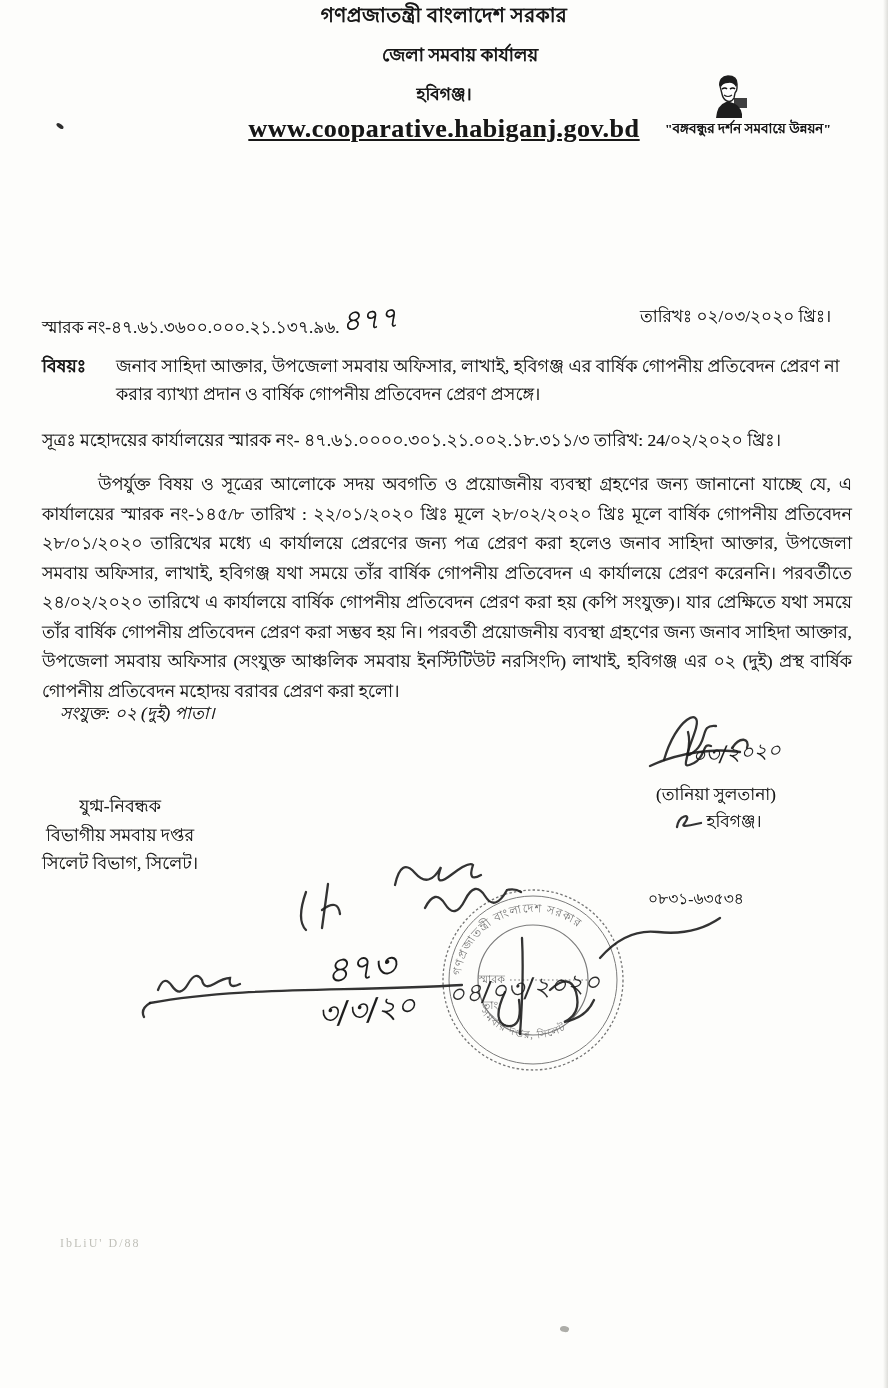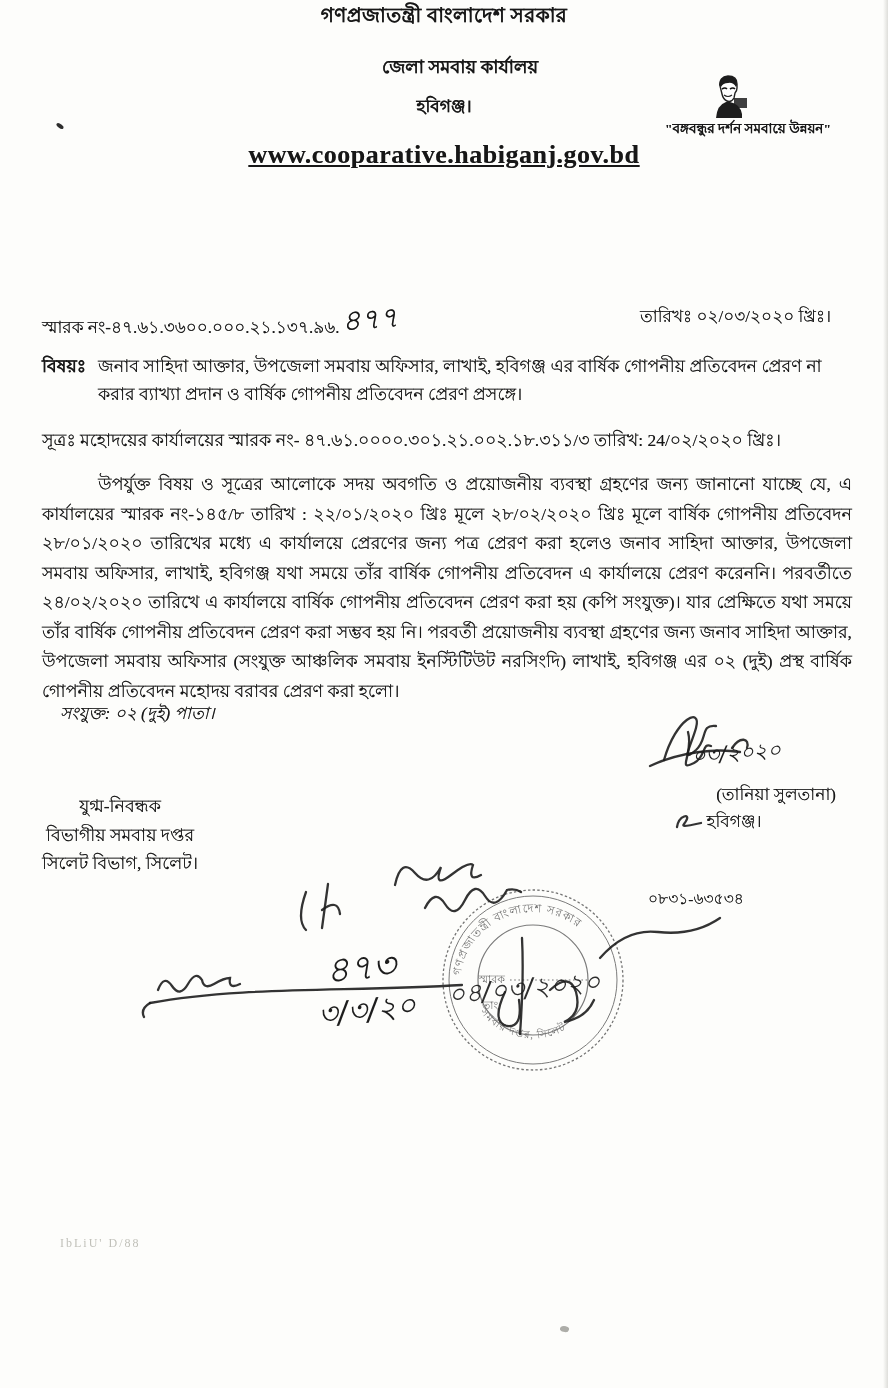--- a/index.html
+++ b/index.html
@@ -5,39 +5,39 @@
   html,body { margin:0; padding:0; background:#ffffff; }
   .page {
     position:relative; width:888px; height:1388px; background:#fdfdfb;
     overflow:hidden; font-family:"Liberation Serif", serif; color:#171717;
   }
   .abs { position:absolute; }
   .ink { text-shadow:0 0 .6px rgba(25,25,25,.55); }
   
   .header-block { left:0; right:0; top:176; text-align:center; }
   .h-govt  { font-size:20px; font-weight:bold; letter-spacing:.4px; }
-  .h-office{ font-size:18px; font-weight:bold; margin-top:20px;padding-left:32px; }
+  .h-office{ font-size:18px; font-weight:bold; margin-top:8px;padding-left:32px; }
   .h-dist  { font-size:17px; font-weight:bold; margin-top:9px; }
-  .h-web   { display:inline-block; font-size:26px; font-weight:bold; margin-top:19px;
+  .h-web   { display:inline-block; font-size:26px; font-weight:bold; margin-top:5px;
              text-decoration:underline; letter-spacing:.5px; }
   
   .memo-left  { left:42px; top:300px; font-size:17px; white-space:nowrap; }
   .memo-hw    { display:inline-block; font-size:29px; transform:rotate(-4deg) translateY(-4px);
                 font-style:italic; margin-left:2px; }
   .memo-date  { left:640px; top:303px; font-size:17px; white-space:nowrap; }
   
-  .subject { left:42px; top:352px; width:808px; display:flex; gap:12px;
+  .subject { left:42px; top:352px; width:808px; display:flex; gap:30px;
              font-size:17.5px; line-height:28px; }
   .subject .lbl { flex:none; font-weight:bold; }
   .reference { left:42px; top:427px; width:808px; font-size:17.5px; }
   .body-par { left:42px; top:470px; width:810px; font-size:17.5px; line-height:29.5px;
               text-align:justify; text-indent:56px; }
   .enclosure { left:60px; top:700px; font-size:17px;font-style:italic; }
   
-  .sig-col { left:596px; top:782px; width:240px; text-align:right;
+  .sig-col { left:596px; top:782px; width:240px; text-align:center;
              font-size:17px; line-height:26.5px; }
   .sig-place-row { display:flex; align-items:center; justify-content:center; gap:2px; }
   .email { left:576px; top:852px; font-size:23px; letter-spacing:.4px; }
   .phone { left:648px; top:887px; font-size:15.5px; }
   
   .recipient { left:42px; top:792px; font-size:17.5px; line-height:28.5px;text-align:center; }
   
   .slogan { left:612px; top:118px; width:272px; text-align:center;
             font-size:13.5px; font-weight:bold; }
   .logo { left:706px; top:74px; }

